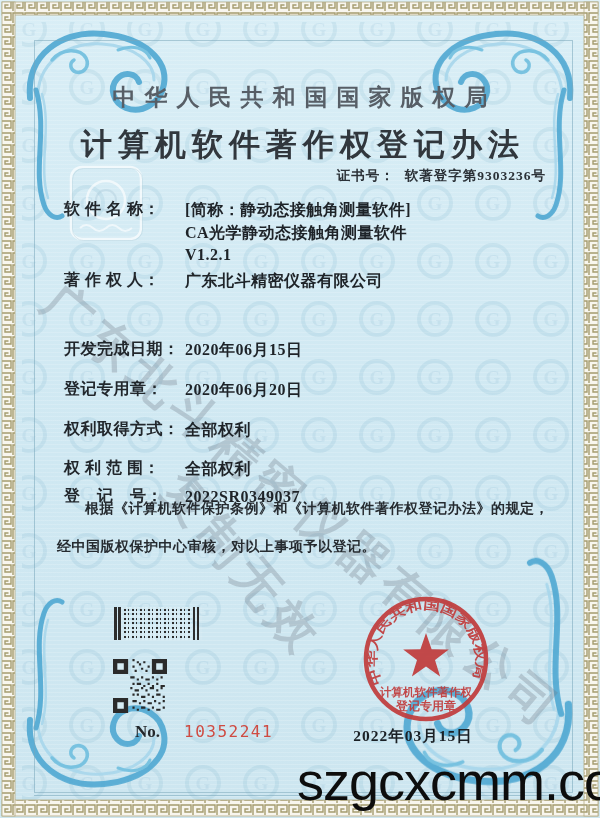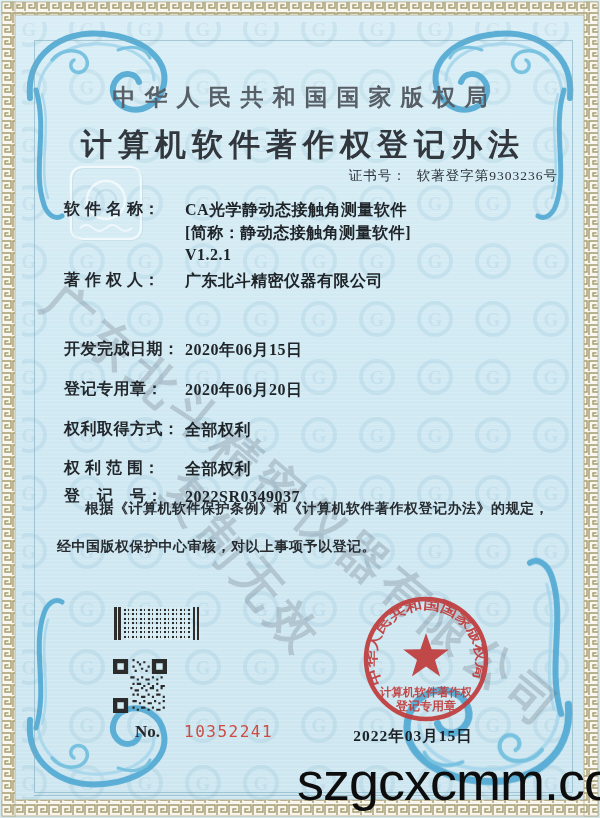--- a/index.html
+++ b/index.html
@@ -20,21 +20,21 @@
       color:rgba(108,119,131,.30);white-space:nowrap;transform-origin:left top;}
   .wm1{left:70px;top:270px;transform:rotate(40deg);}
   .wm2{left:196px;top:460px;transform:rotate(50deg);}
 
   .content{position:absolute;inset:0;z-index:3;color:#2a3036;}
   .authority{position:absolute;left:0;top:82px;width:600px;text-align:center;
       font-size:23px;font-weight:bold;letter-spacing:9px;color:#575e66;text-indent:9px;}
   .title{position:absolute;left:0;top:124px;width:600px;text-align:center;
       font-size:31px;font-weight:bold;letter-spacing:6px;color:#31373d;text-indent:6px;}
   .certno{position:absolute;left:0;top:167px;width:546px;text-align:right;
-      font-size:13.5px;font-weight:normal;letter-spacing:1px;color:#2b3137;padding-left:12px;}
+      font-size:13.5px;font-weight:bold;letter-spacing:1px;color:#2b3137;}
   .certno .lbl{margin-right:10px;}
 
   .row{position:absolute;left:64px;font-size:16px;font-weight:bold;color:#22272c;}
   .row .lab{position:absolute;left:0;top:0;width:130px;letter-spacing:.5px;white-space:nowrap;}
   .row .vals{position:absolute;left:121px;top:0;width:380px;line-height:22.5px;
       letter-spacing:.5px;white-space:nowrap;color:#1e2328;}
   .r0{top:199px;}.r1{top:270px;}.r2{top:339px;}.r3{top:379px;}
   .r4{top:419px;}.r5{top:458px;}.r6{top:486px;}
 
   .statement{position:absolute;left:57px;top:490px;width:497px;font-size:14px;
@@ -126,22 +126,22 @@
 
     <div class="title">计算机软件著作权登记办法</div>
 
     <div class="certno">
       <span class="lbl">证书号：</span><span>软著登字第9303236号</span>
     </div>
 
     <div class="row r0">
       <span class="lab">软 件 名 称：</span>
       <span class="vals">
+        <span style="display:block">[简称：静动态接触角测量软件]</span>
         <span style="display:block">CA光学静动态接触角测量软件</span>
-        <span style="display:block">[简称：静动态接触角测量软件]</span>
         <span style="display:block">V1.2.1</span>
       </span>
     </div>
 
     <div class="row r1">
       <span class="lab">著 作 权 人：</span>
       <span class="vals">广东北斗精密仪器有限公司</span>
     </div>
 
     <div class="row r2">

